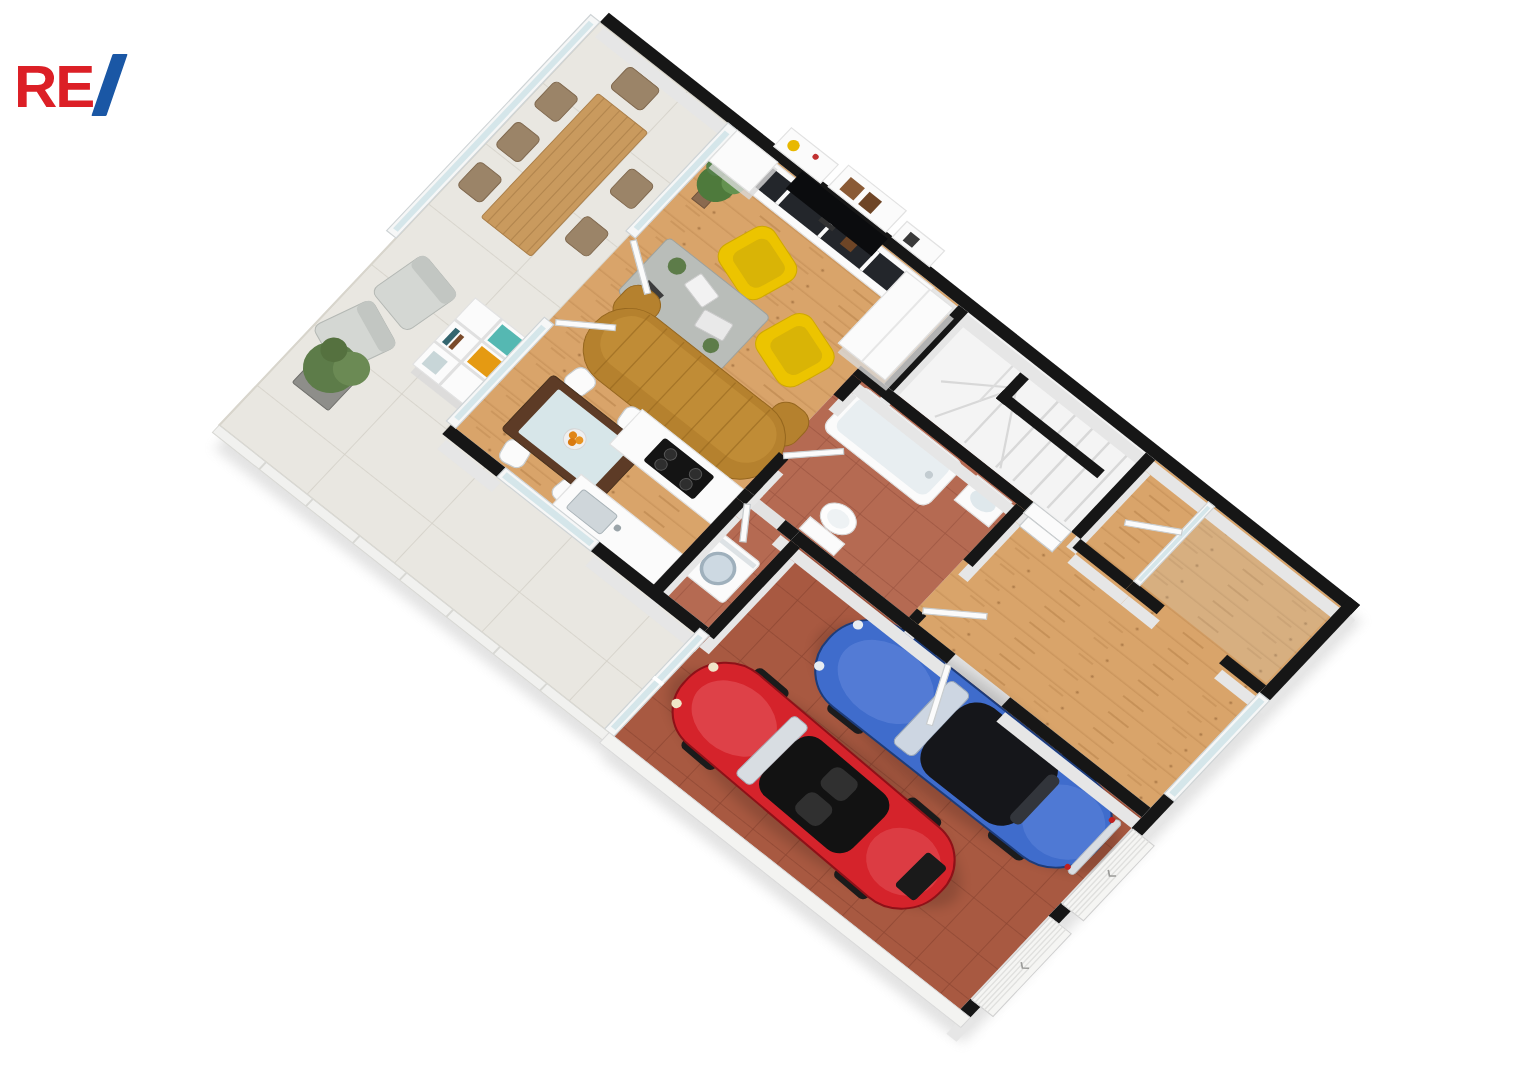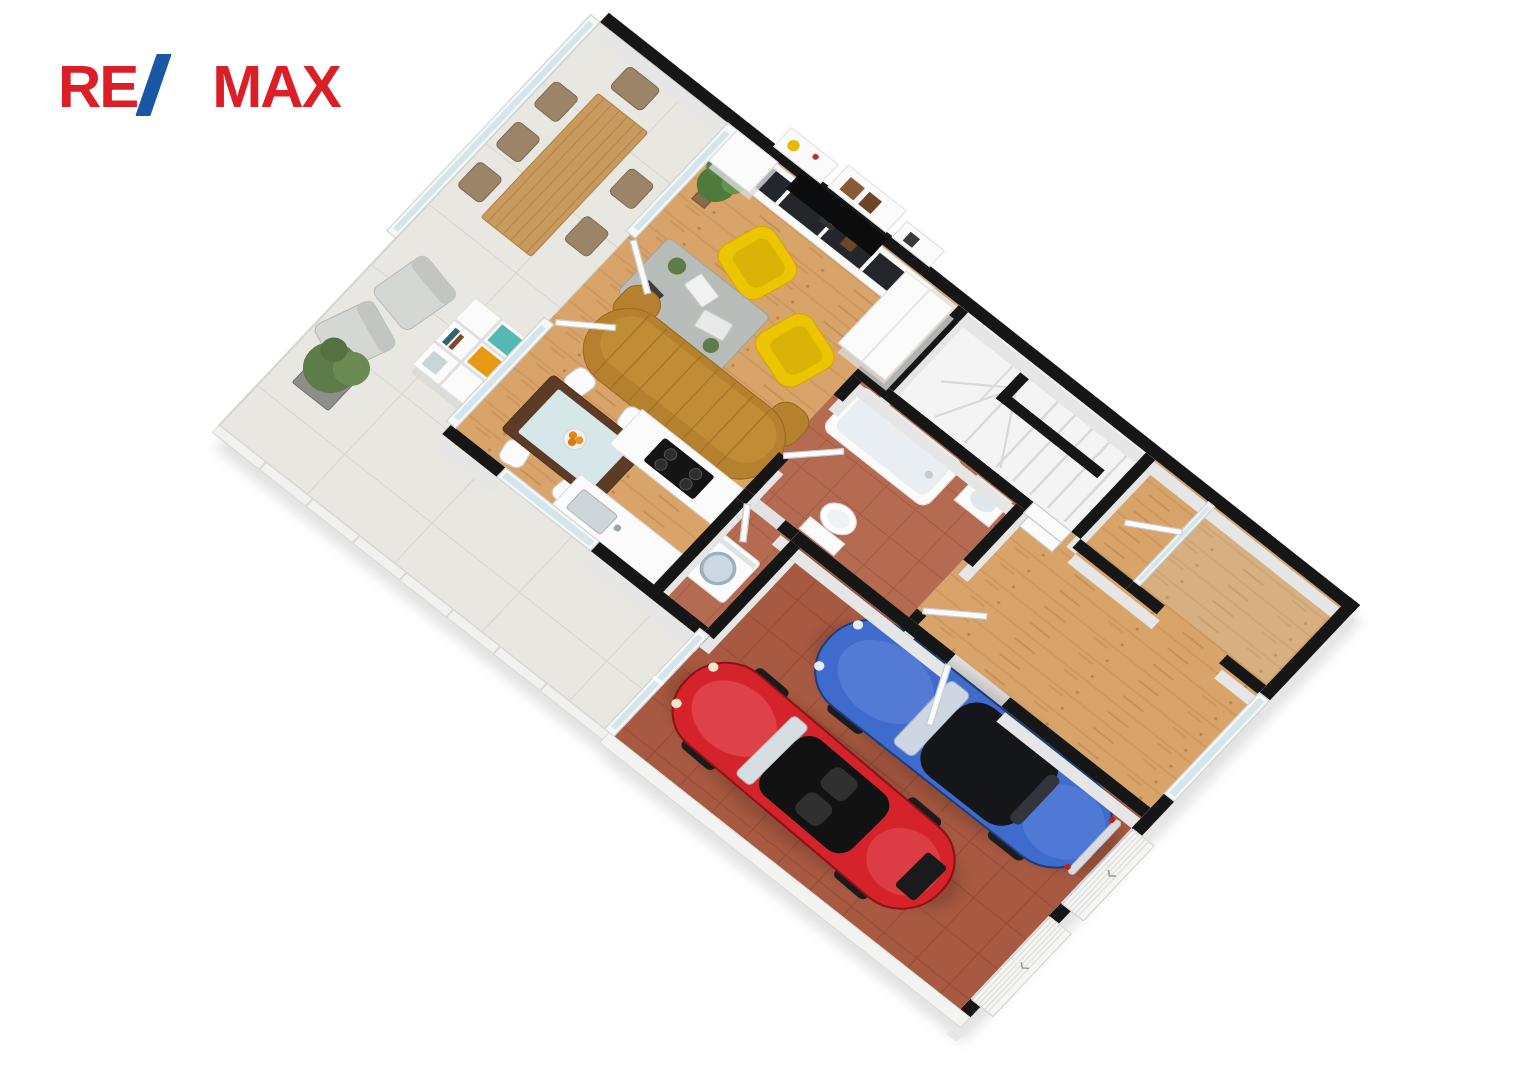--- a/index.html
+++ b/index.html
@@ -1,38 +1,37 @@
 <!DOCTYPE html>
 <html><head>
 <meta charset="utf-8">
 <style>
   html,body{margin:0;padding:0;background:#ffffff;}
   .stage{position:relative;width:1527px;height:1080px;margin:0 auto;background:#ffffff;overflow:hidden;
          font-family:"Liberation Sans", sans-serif;}
   .logo{position:absolute;left:14px;top:52px;display:flex;align-items:flex-end;height:64px;}
-  .logo .re,.logo .mx{font-weight:700;font-size:60px;line-height:58px;color:#DC1F26;letter-spacing:-2px;margin-left:44px;}
+  .logo .re,.logo .mx{font-weight:700;font-size:60px;line-height:58px;color:#DC1F26;letter-spacing:-2px;}
   .logo .slash{position:relative;width:15px;height:62px;background:#1A57A5;transform:skewX(-19deg);
                margin:0 7px 0 9px;border-radius:1px;}
   svg{position:absolute;left:0;top:0;}
   .frame{fill:#f6f7f7;stroke:#cfd4d6;stroke-width:1.2;}
   .glass{fill:#cfe3e8;opacity:.85;}
   .leaf{fill:#fbfbfb;stroke:#c9cdcf;stroke-width:1.2;}
   .white-item{fill:#fbfbfb;stroke:#e2e2e2;stroke-width:1.2;}
   .tall-shadow{fill:#d9d9d9;opacity:.8;}
   .tread{stroke:#d8d8d8;stroke-width:2.5;}
 </style>
 </head>
 <body>
 
 <div class="stage">
 
   <div class="logo">
     <span class="re">RE</span>
     <div class="slash"></div>
-    <span class="mx">MAX</span>
   </div>
 
   <svg width="1527" height="1080" viewBox="0 0 1527 1080">
     <defs>
       <pattern id="woodP" patternUnits="userSpaceOnUse" width="120" height="22">
         <rect width="120" height="22" fill="#d9a46a"></rect>
         <rect y="20.5" width="120" height="1.5" fill="#bf8b51" opacity=".55"></rect>
         <rect x="12" y="9" width="26" height="2" fill="#b07a43" opacity=".45"></rect>
         <rect x="70" y="3" width="18" height="2" fill="#b07a43" opacity=".3"></rect>
         <circle cx="96" cy="14" r="1.6" fill="#8a5a2d" opacity=".5"></circle>

